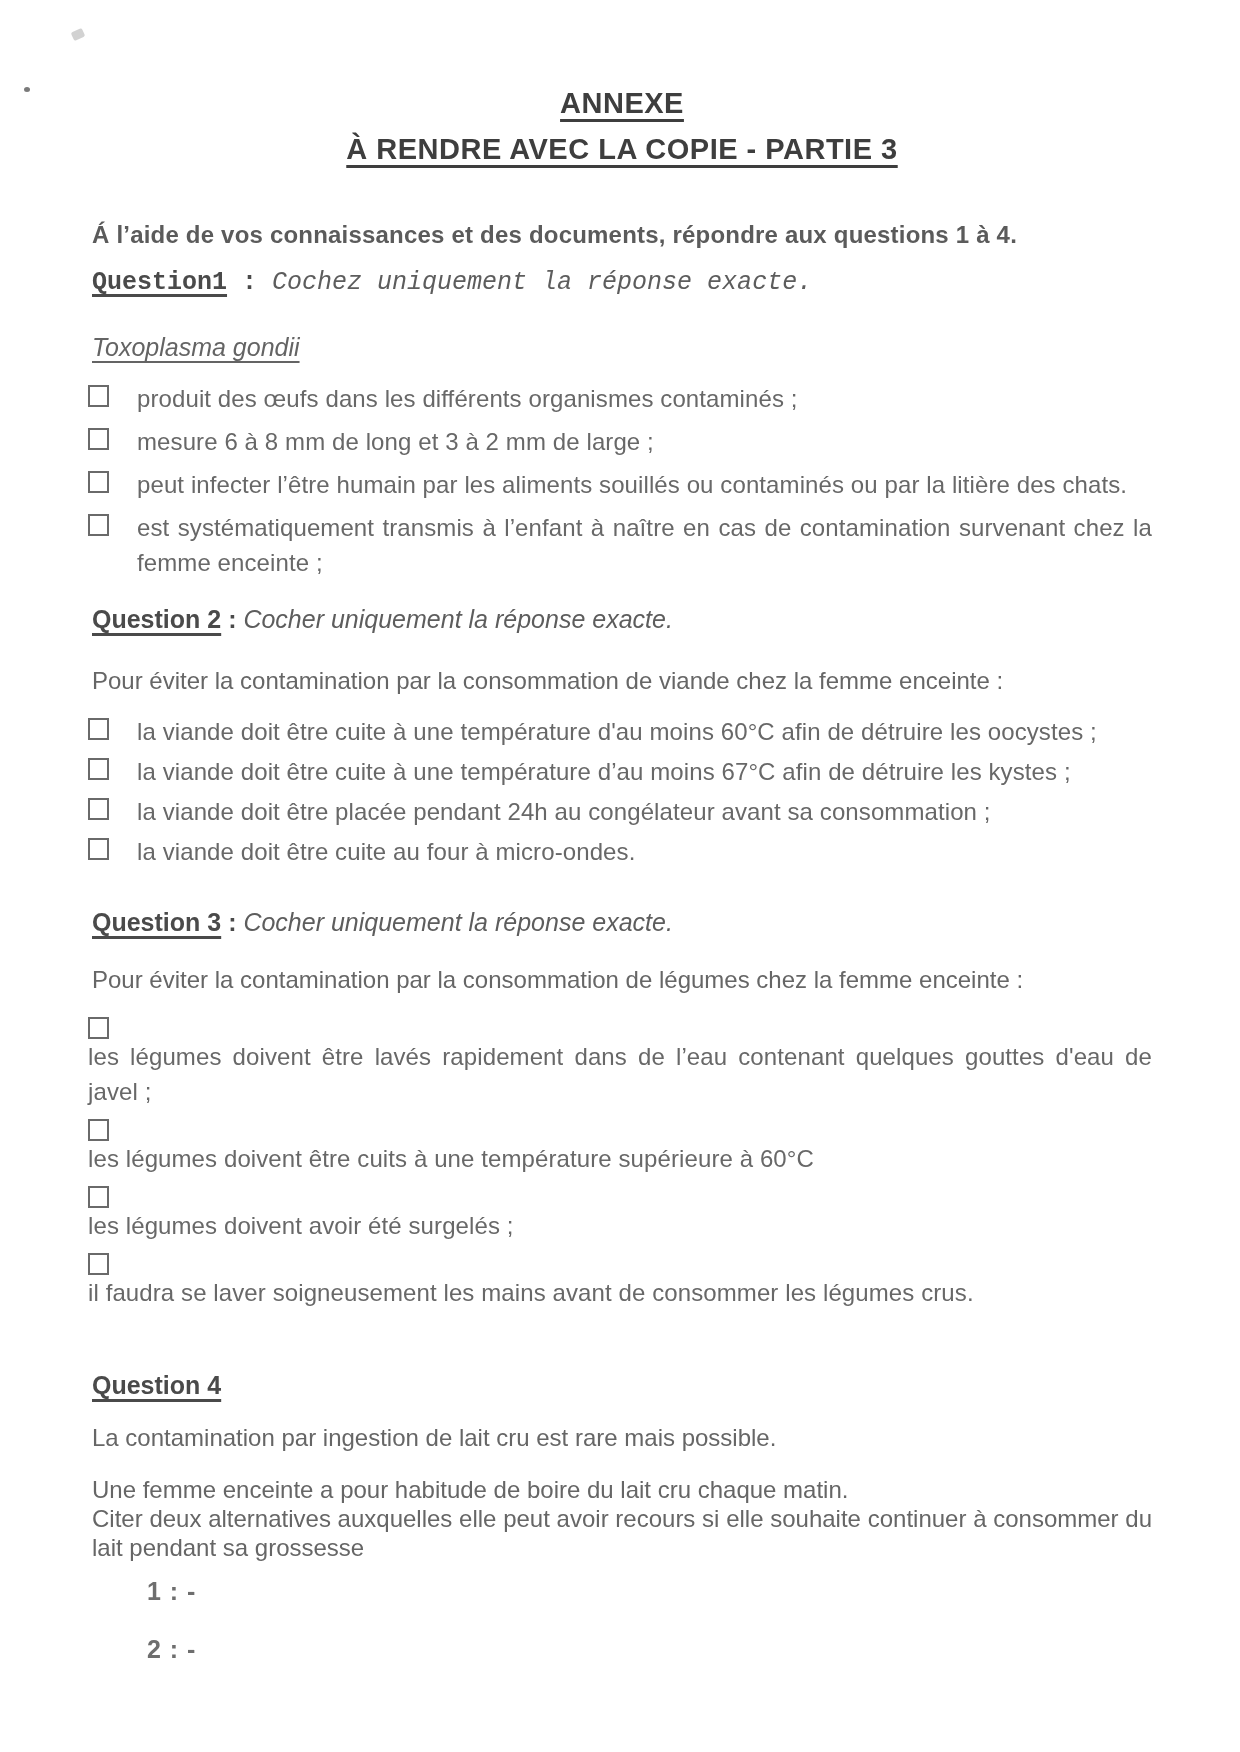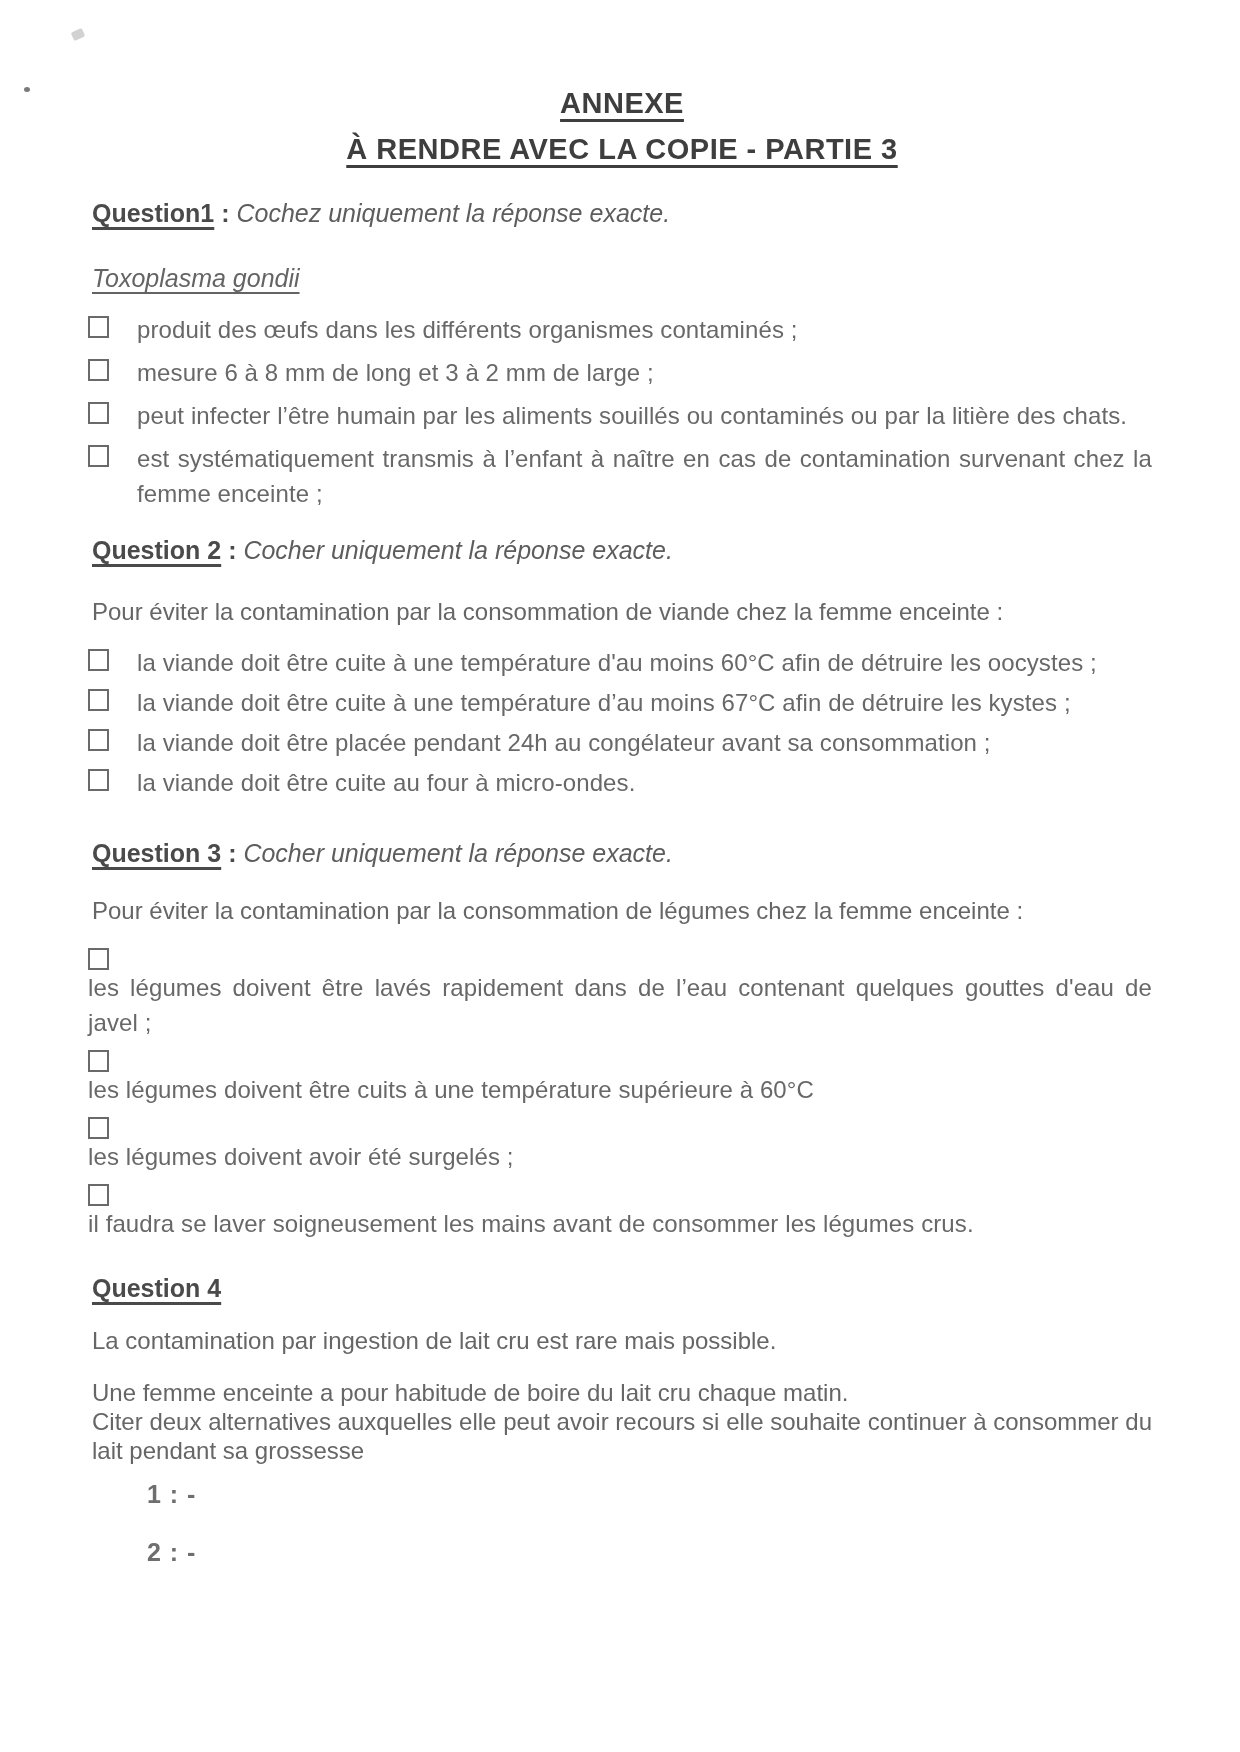--- a/index.html
+++ b/index.html
@@ -44,24 +44,24 @@
   .q-heading { font-size: 25px; line-height: 35px; color: #595959; }
   .q-label {
     font-weight: bold; color: #4a4a4a;
     text-decoration: underline;
     text-decoration-thickness: 2.5px;
     text-underline-offset: 5px;
   }
   .q-sep { font-weight: bold; color: #4a4a4a; }
   .q-instr { font-style: italic; color: #5d5d5d; }
 
-  .q1-head { margin-top: 24px; }
+  .q1-head { margin-top: 15px; font-family: Liberation Mono, monospace; }
   .q2-head { margin-top: 22px; }
   .q3-head { margin-top: 36px; }
-  .q4-head { margin-top: 30px; }
+  .q4-head { margin-top: 58px; }
 
   .subtitle {
     margin-top: 30px;
     font-size: 25px; font-style: italic; color: #646464;
     line-height: 35px;
     text-decoration: underline;
     text-decoration-thickness: 2px;
     text-underline-offset: 5px;
   }
 
@@ -113,20 +113,21 @@
   <div class="speck-a"></div>
   <div class="speck-b"></div>
 
   <div class="content">
 
     <div class="header">
       <div class="title-line">ANNEXE</div>
       <div class="title-line">À RENDRE AVEC LA COPIE - PARTIE 3</div>
     </div>
 
+    <div class="intro">Á l’aide de vos connaissances et des documents, répondre aux questions 1 à 4.</div>
 
     <div class="q-heading q1-head">
       <span class="q-label">Question1</span><span class="q-sep"> : </span><span class="q-instr">Cochez uniquement la réponse exacte.</span>
     </div>
     <div class="subtitle">Toxoplasma gondii</div>
 
     <div class="opts">
       <div class="opt">
         <span class="cb"></span>
         <span class="opt-text">produit des œufs dans les différents organismes contaminés ;</span>

